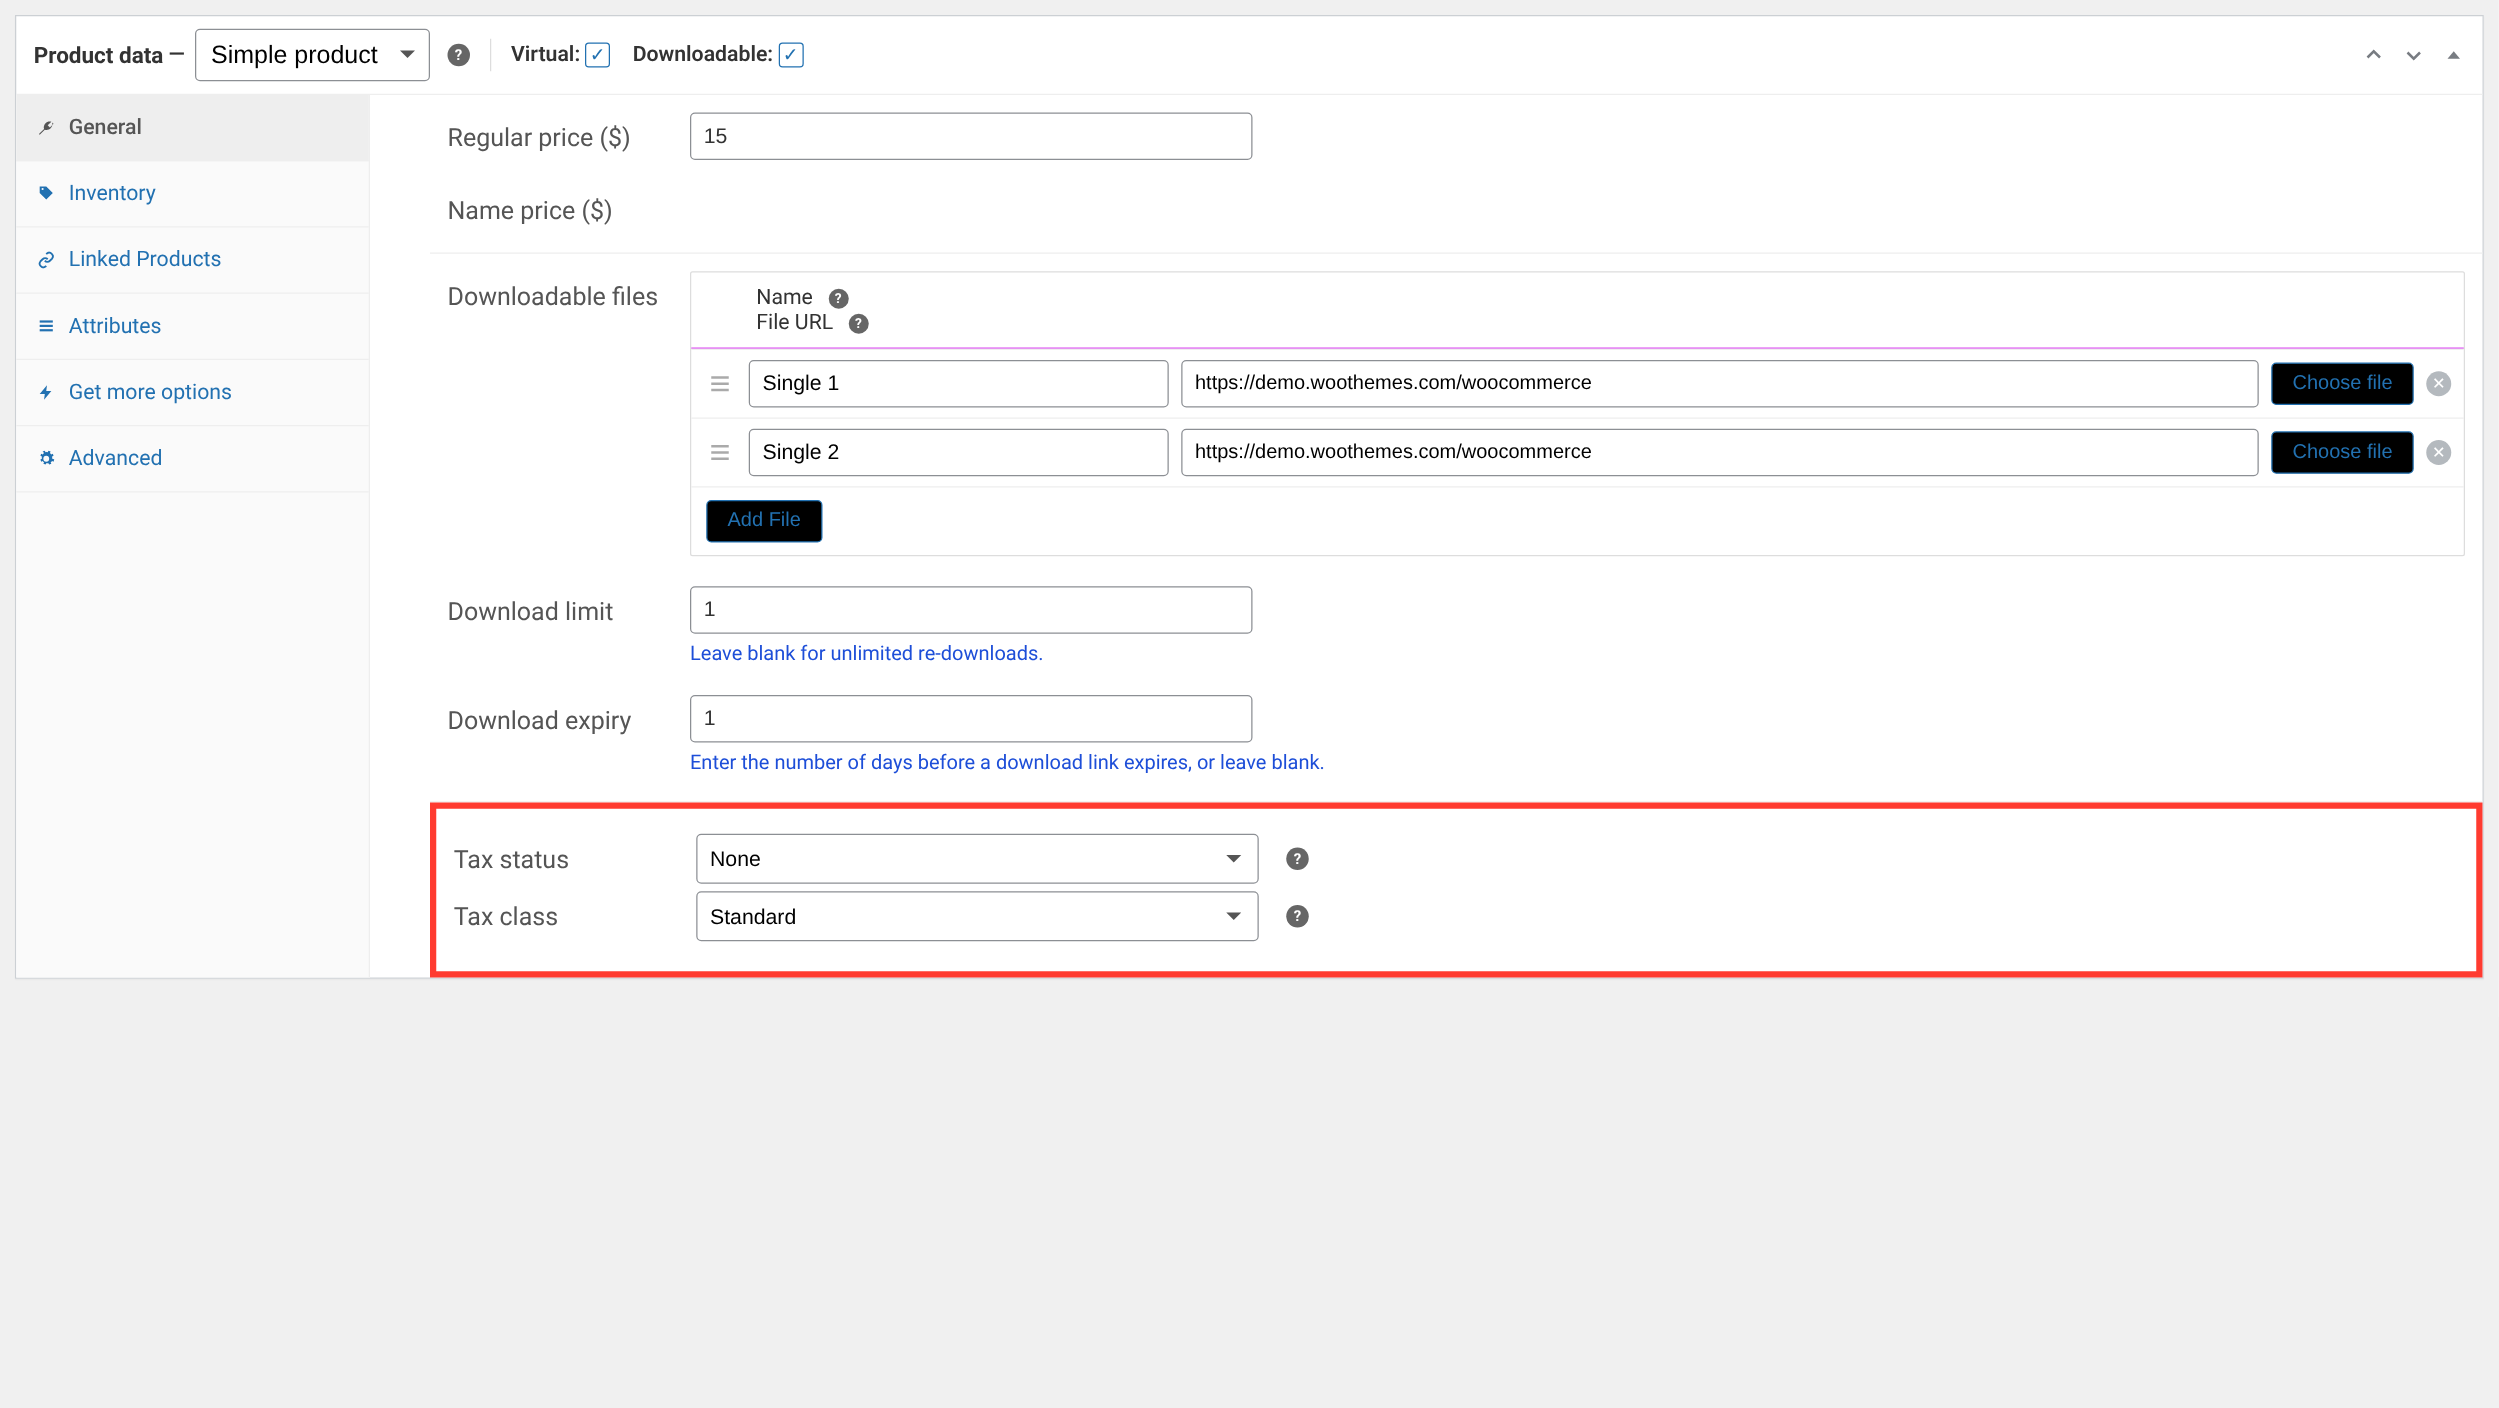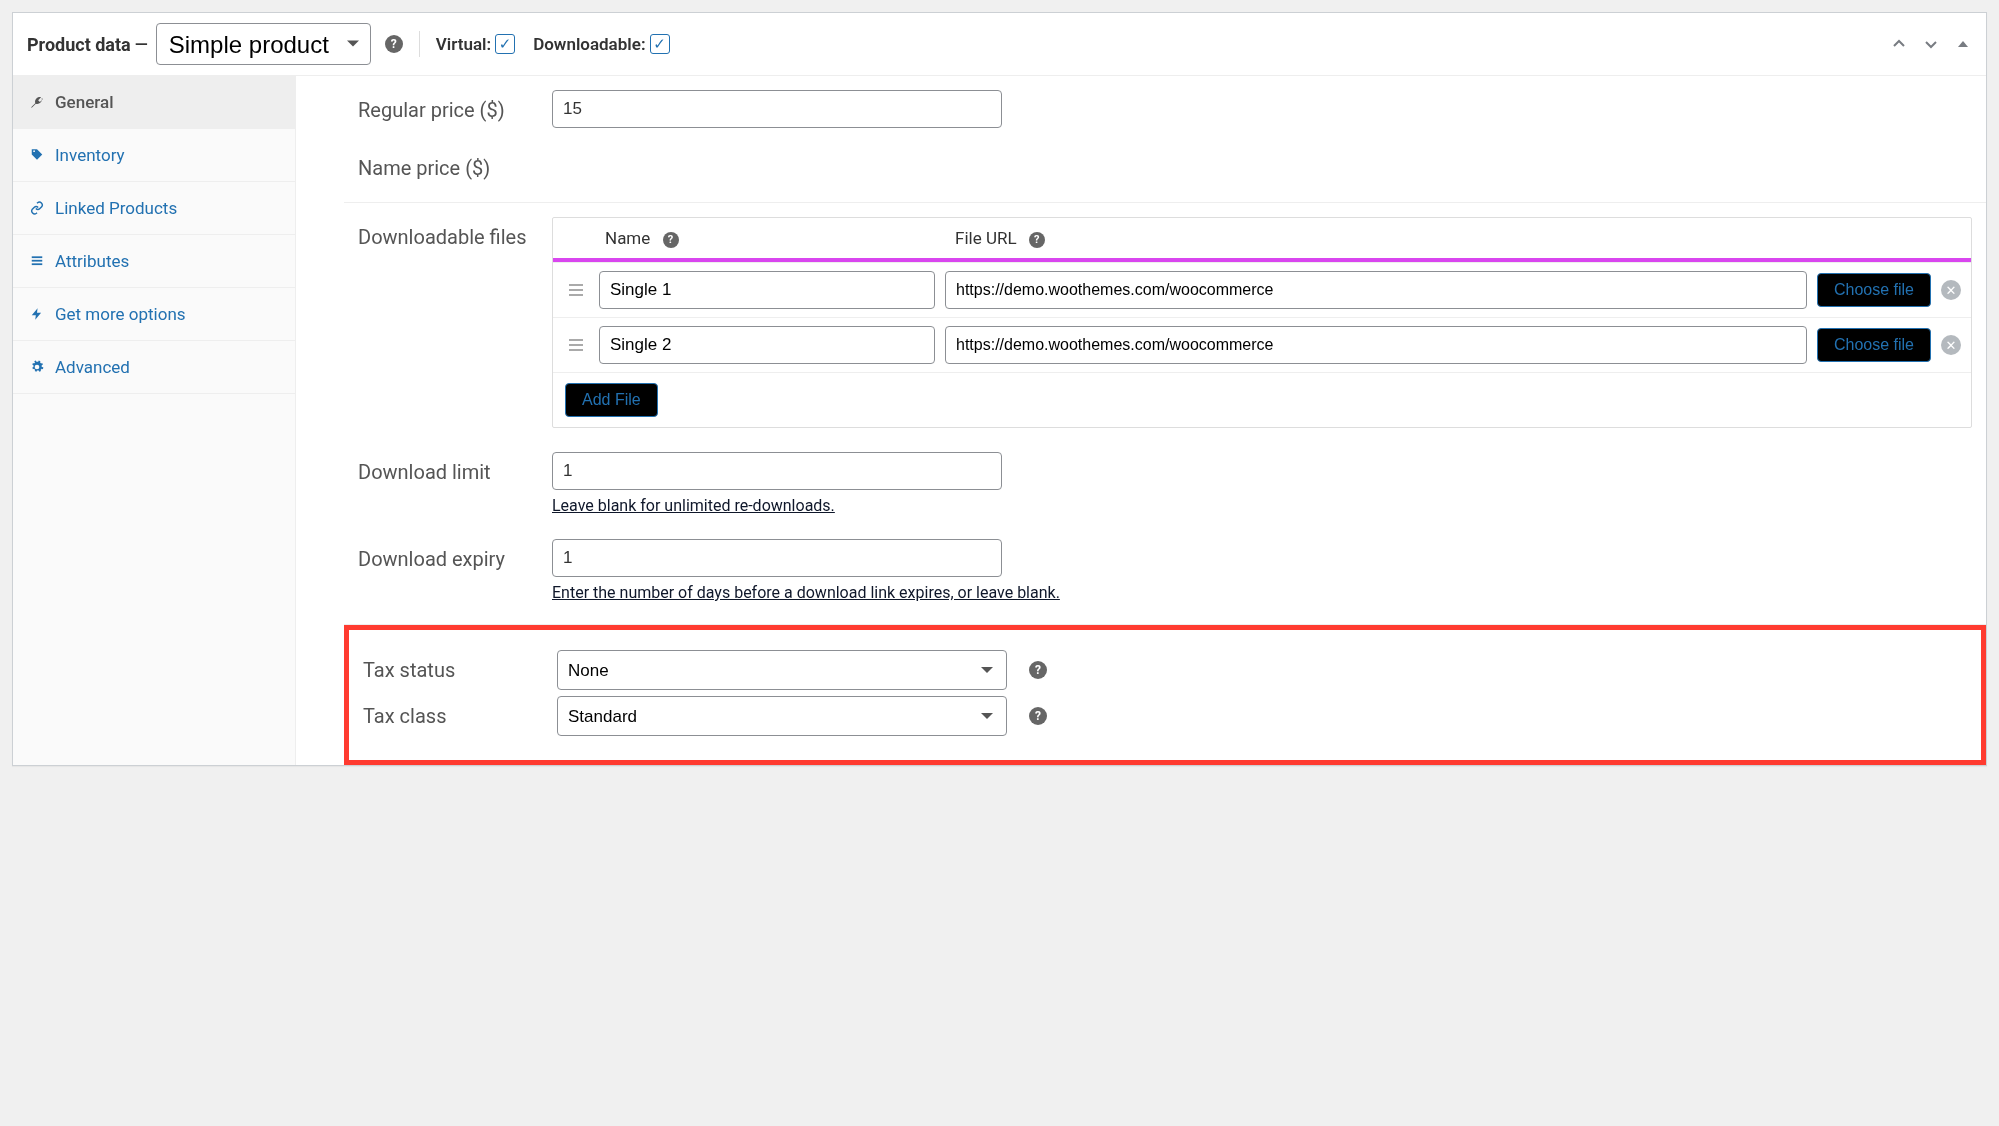--- a/index.html
+++ b/index.html
@@ -19,21 +19,21 @@
     display: flex;
     align-items: center;
     padding: 10px 14px;
     border-bottom: 1px solid #eee;
     position: relative;
   }
   .panel-title { font-weight: 700; font-size: 18px; }
   .dash { font-weight: 600; margin: 0 8px 0 4px; }
   .product-type-select {
     height: 42px;
-    font-size: 24px;
+    font-size: 20px;
     padding: 4px 40px 4px 12px;
     border: 1px solid #8c8f94;
     border-radius: 4px;
     background: #fff;
     appearance: none;
     position: relative;
   }
   .select-wrap { position: relative; display: inline-block; }
   .select-wrap::after {
     content: "";
@@ -127,36 +127,36 @@
     background: #fff;
   }
   .schedule-link {
     display: inline-block;
     margin-top: 12px;
     color: #2271b1;
     text-decoration: underline;
     font-size: 17px;
   }
   .desc {
-    color: #0f172a;
+    color: #1d4ed8;
     font-size: 16px;
     margin-top: 6px;
-    text-decoration: underline;
   }
   .dl-table {
     border: 1px solid #ddd;
     border-radius: 2px;
     width: 100%;
   }
   .dl-head {
     display: flex;
     padding: 10px 12px 10px 52px;
     font-size: 17px;
     color: #333;
-    border-bottom: 4px solid #d946ef;
+    border-bottom: 1px solid #d946ef;
+    flex-direction: column;
   }
   .dl-head .col-name { width: 350px; }
   .dl-head .col-url { flex: 1; }
   .dl-row {
     display: flex;
     align-items: center;
     padding: 8px 10px;
     gap: 10px;
     border-top: 1px solid #eee;
   }

